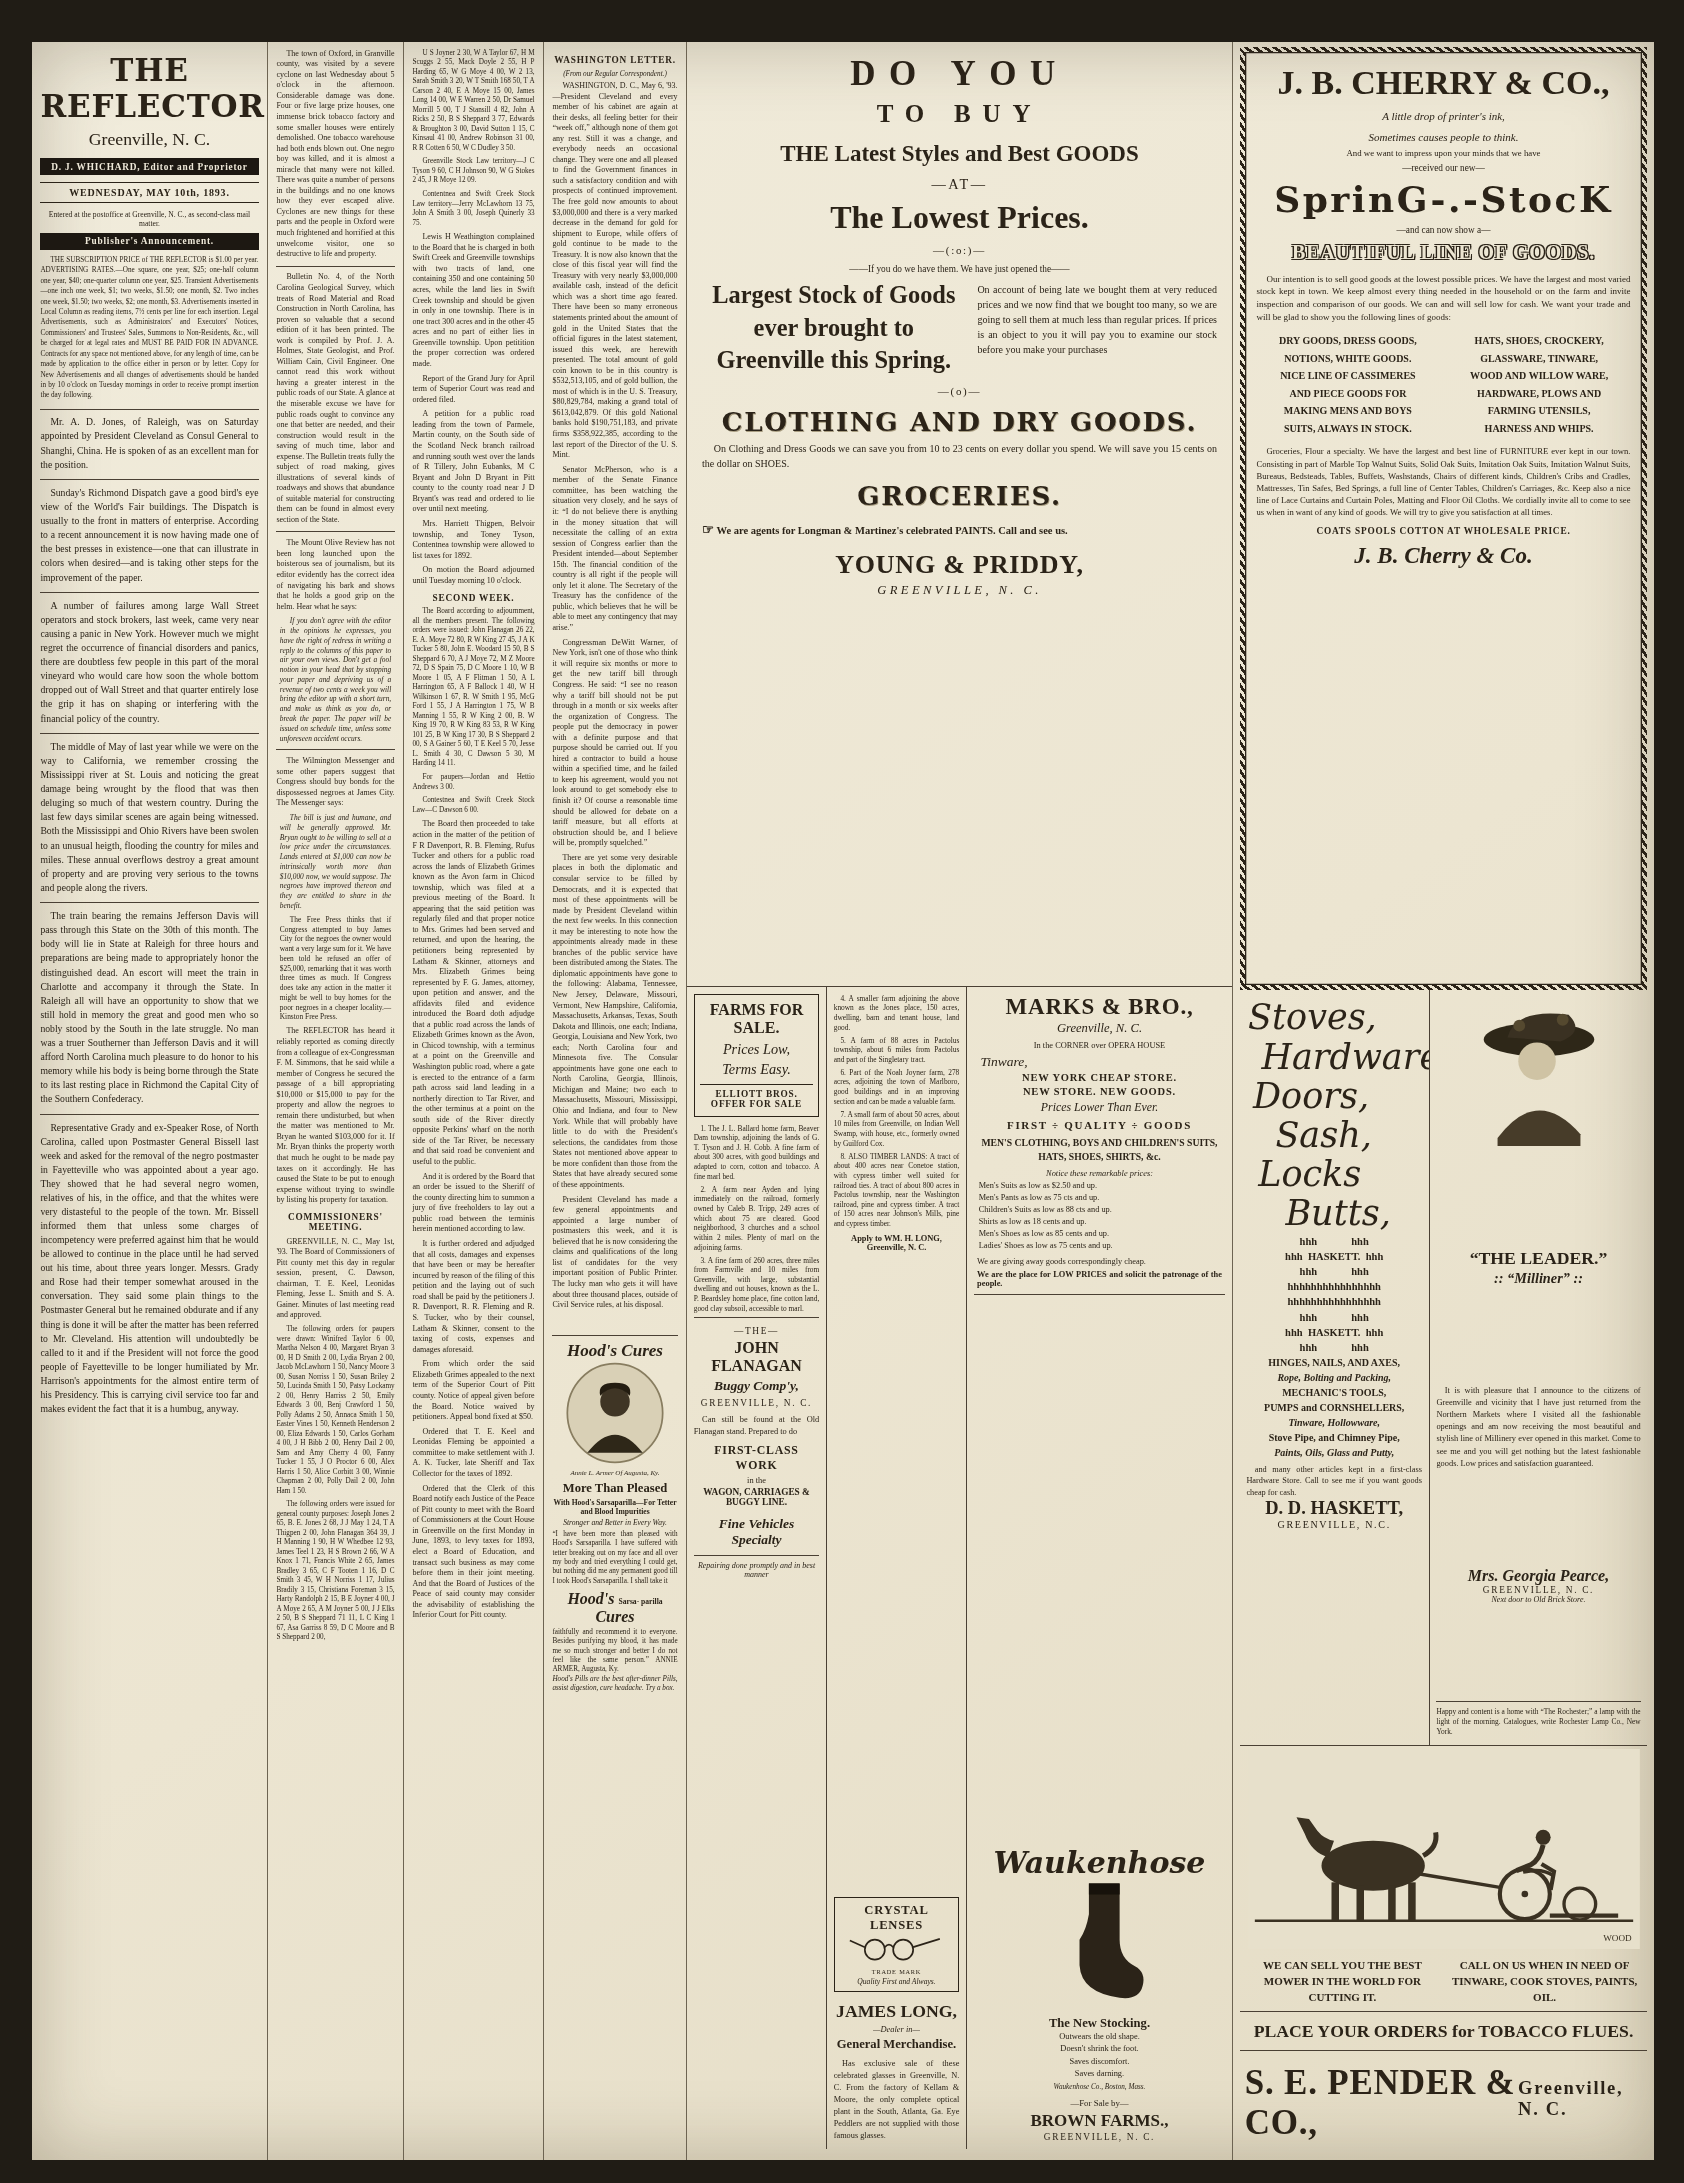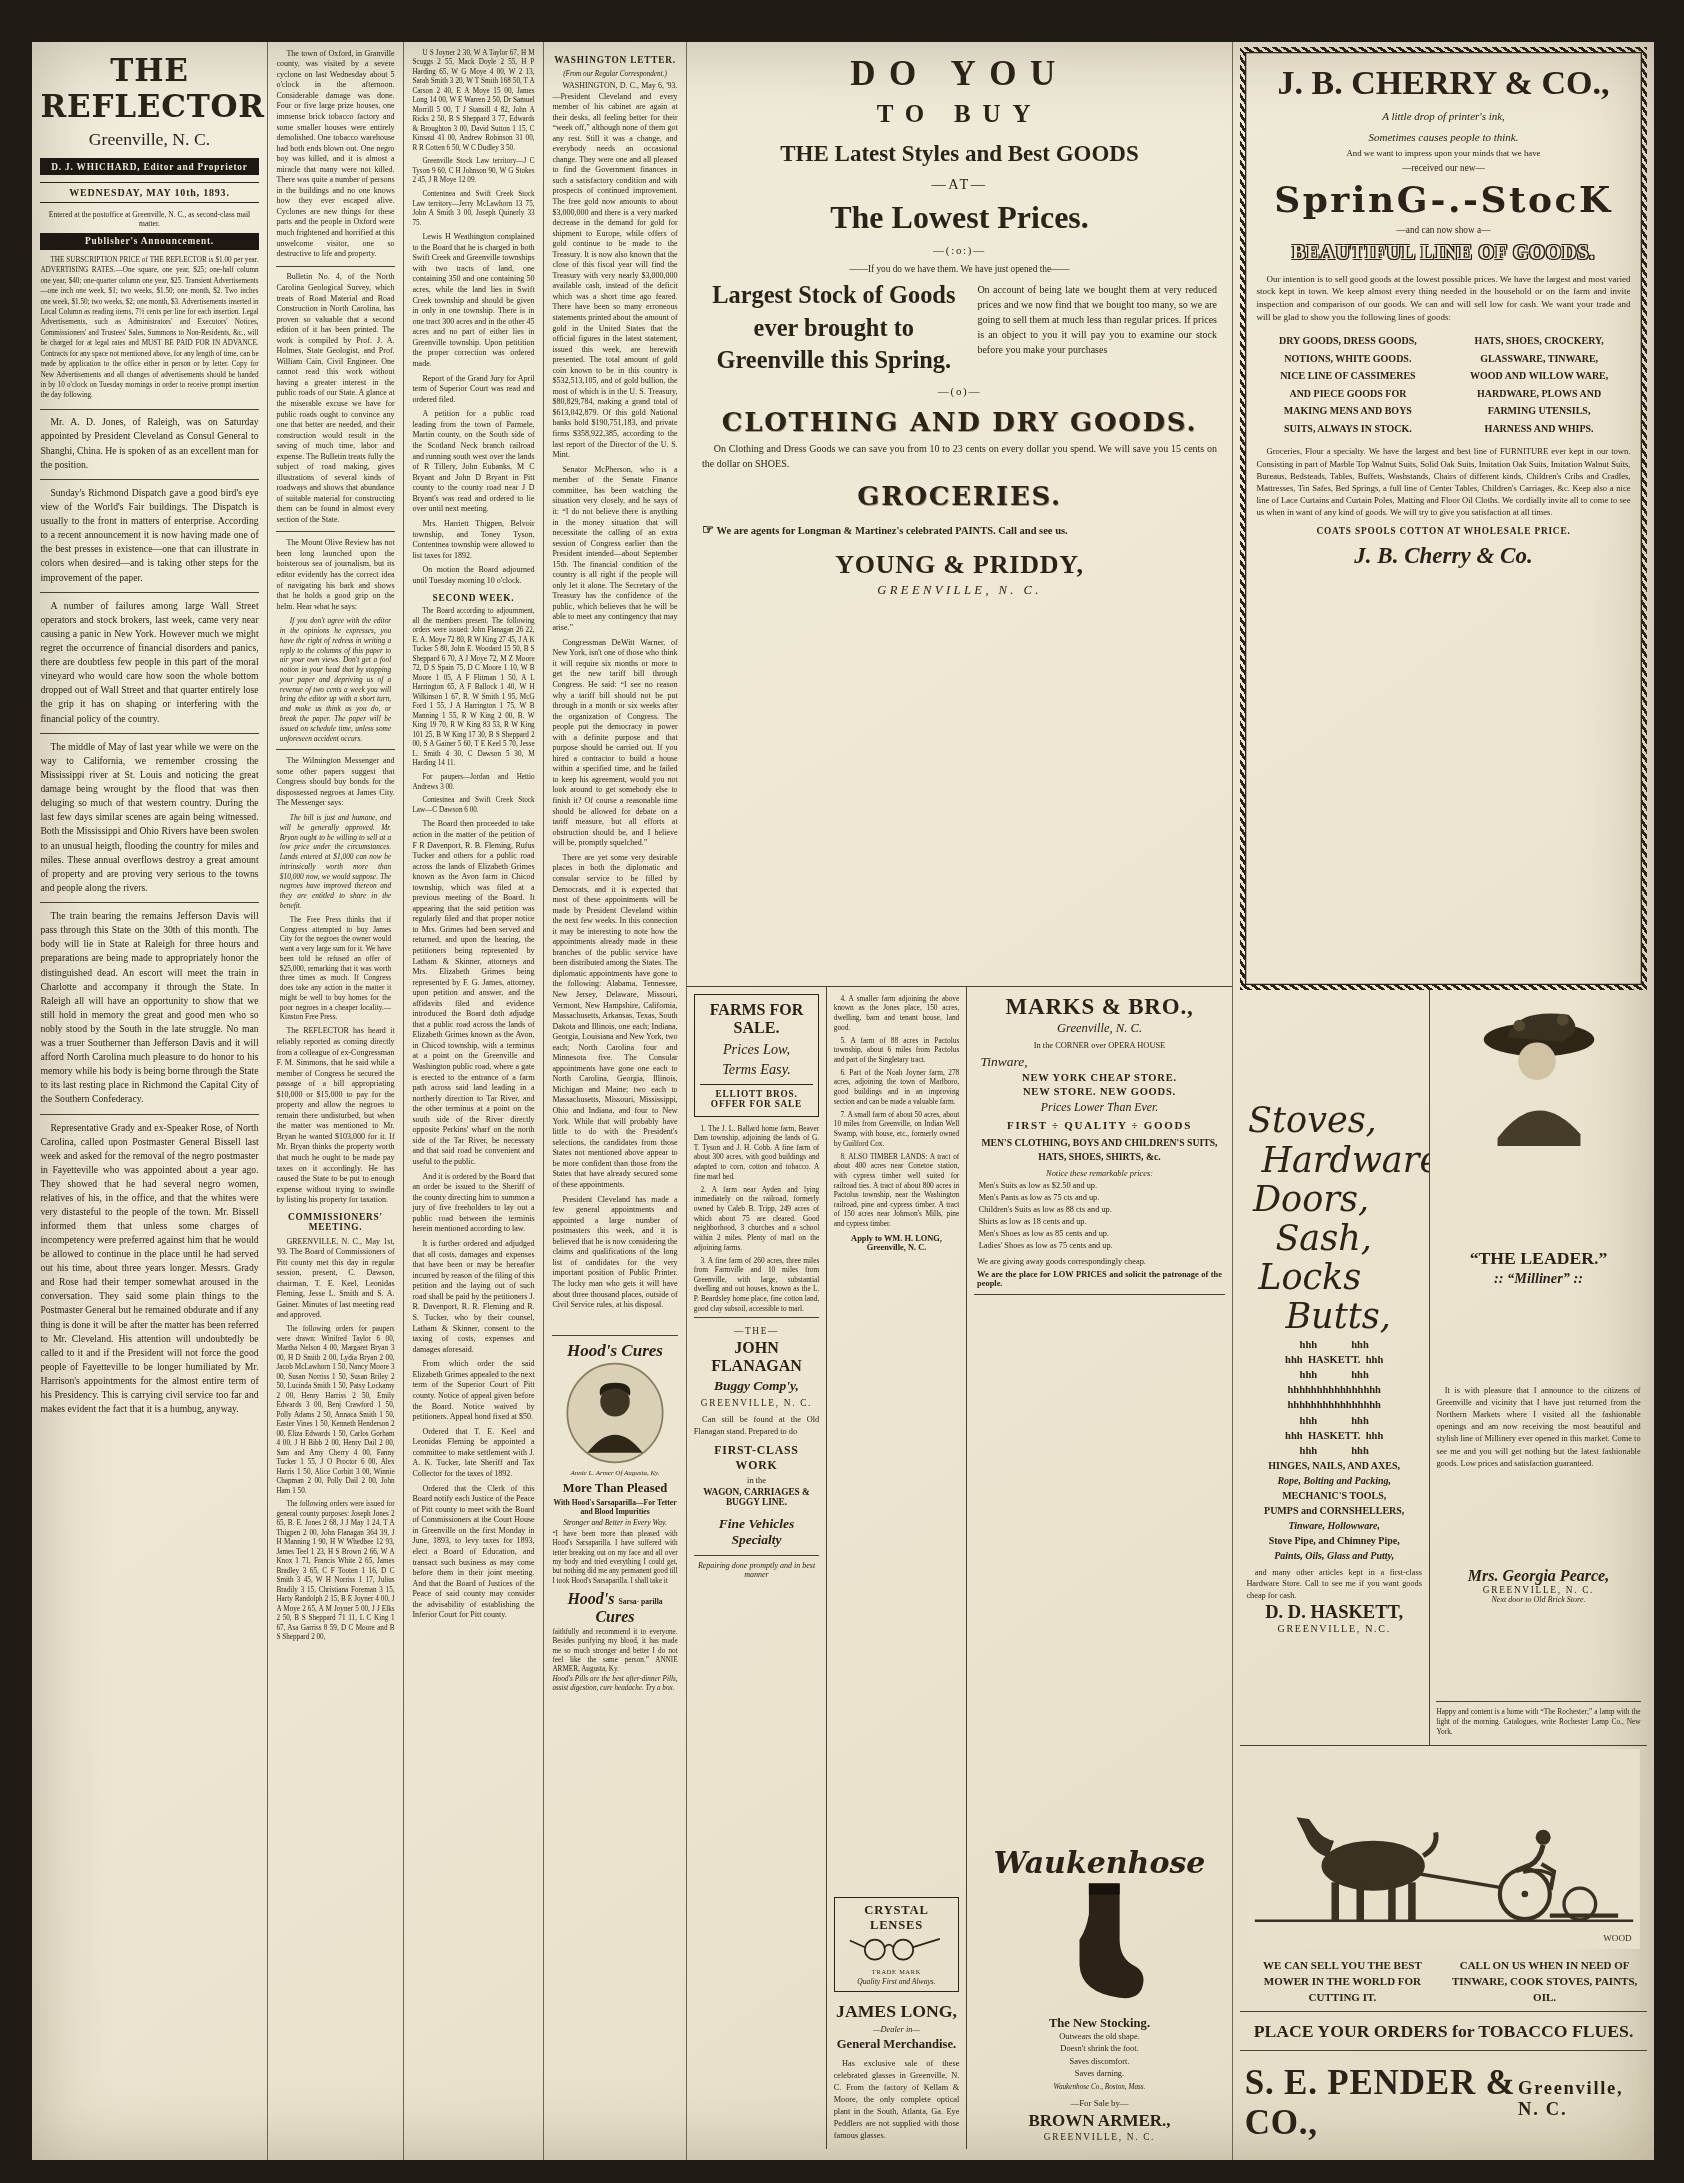--- a/index.html
+++ b/index.html
@@ -142,21 +142,21 @@
               color:#ece5d1; text-shadow:-1.2px -1.2px 0 #2b2318, 1.2px -1.2px 0 #2b2318, -1.2px 1.2px 0 #2b2318, 1.2px 1.2px 0 #2b2318; }
   .ch-intro { font-size:9px; text-align:justify; text-indent:10px; line-height:1.42; margin-top:8.4px; }
   .ch-lists { display:flex; gap:8.4px; margin-top:8.4px; }
   .ch-list { flex:1; font-size:10px; font-weight:bold; line-height:1.75; }
   .ch-groc { font-size:8.6px; text-align:justify; text-indent:10px; line-height:1.4; margin-top:8.4px; }
   .ch-coats { font-size:9.3px; font-weight:bold; letter-spacing:0.8px; margin-top:8.4px; }
   .ch-sig { font-size:23px; font-weight:bold; font-style:italic; margin-top:6.7px; }
 
   .hrow { display:flex; height:756px; border-bottom:0.8px solid #4a4034; }
   .hleft { width:190px; border-right:0.8px solid #4a4034; padding:8.4px 6.7px; overflow:hidden;
-           display:flex; flex-direction:column; justify-content:center; }
+           display:flex; flex-direction:column; justify-content:flex-start; }
   .hright { flex:1; padding:8.4px 6.7px; overflow:hidden; text-align:center;
             display:flex; flex-direction:column; justify-content:space-between; }
   .script-line { font-size:35px; font-style:italic; font-family:"DejaVu Serif", serif; line-height:1.12; }
   .sl0{padding-left:1.7px}.sl1{padding-left:15px}.sl2{padding-left:6.7px}.sl3{padding-left:29px}.sl4{padding-left:11.8px}.sl5{padding-left:39px}
   .pattern { font-size:10.5px; white-space:pre; text-align:center; line-height:1.45; font-weight:bold; }
   .hw-line { text-align:center; font-weight:bold; font-size:10px; line-height:1.5; }
   .hw-body { font-size:8.3px; text-align:justify; text-indent:8.4px; line-height:1.4; margin-top:3.4px; }
   .dd-name { font-size:18.5px; font-weight:bold; text-align:center; }
   .dd-city { font-size:10px; text-align:center; letter-spacing:1.7px; }
 
@@ -387,21 +387,21 @@
             <path d="M42 4 h36 v66 q0 22 18 31 q13 7 9 23 q-4 17 -27 14 q-45 -6 -47 -38 l0 -30 q8 -12 11 -30 Z" fill="#2b2318"></path>
             <rect x="42" y="4" width="36" height="13" fill="#17120b"></rect>
           </svg>
           <div class="wk-head">The New Stocking.</div>
           <div class="wk-point">Outwears the old shape.</div>
           <div class="wk-point">Doesn't shrink the foot.</div>
           <div class="wk-point">Saves discomfort.</div>
           <div class="wk-point">Saves darning.</div>
           <div class="wk-co">Waukenhose Co., Boston, Mass.</div>
           <div class="wk-sale">—For Sale by—</div>
-          <div class="wk-firm">BROWN ARMER.,</div>
+          <div class="wk-firm">BROWN FARMS.,</div>
           <div class="wk-city">GREENVILLE, N. C.</div>
         </div>
       </div>
     </div>
   </section>
 
   <section class="col right">
     <div class="cherry">
       <div class="ch-name">J. B. CHERRY &amp; CO.,</div>
       <div class="ch-l1">A little drop of printer's ink,</div>

